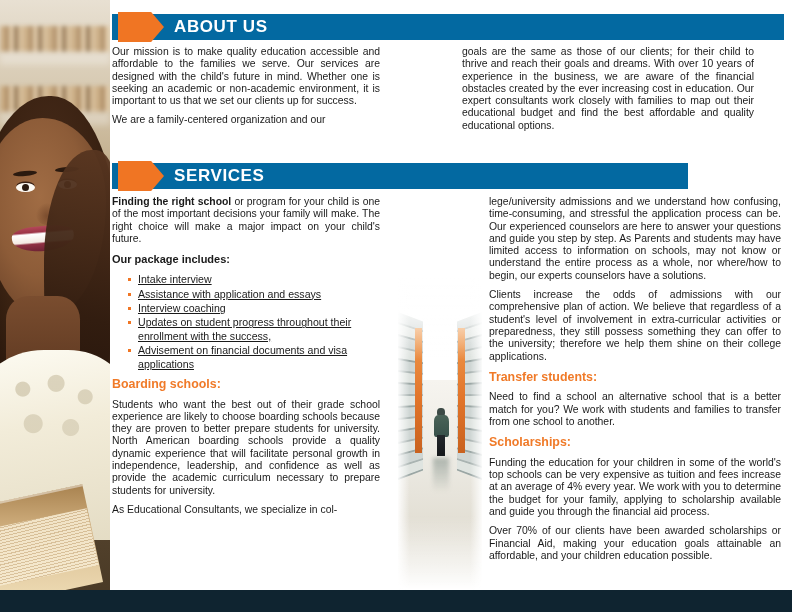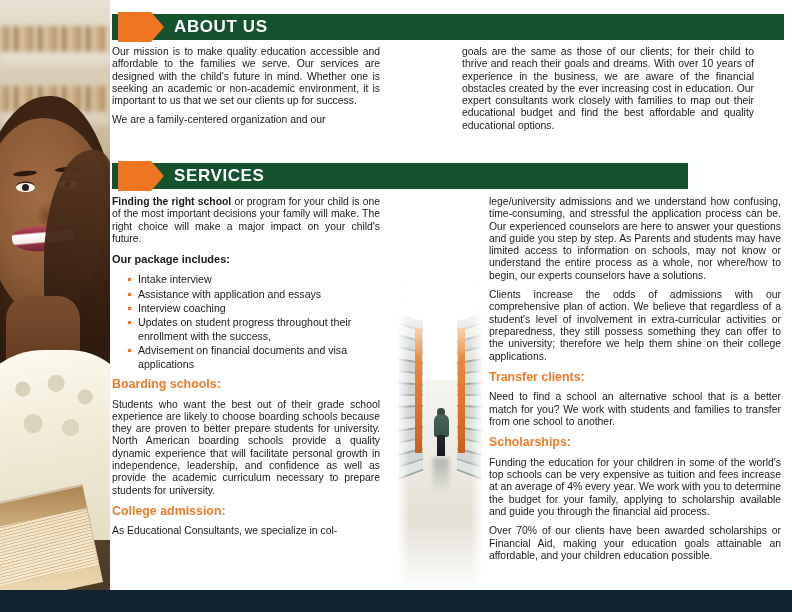--- a/index.html
+++ b/index.html
@@ -227,21 +227,21 @@
   .lib-fade-sides {
     position: absolute; inset: 0;
     background: linear-gradient(90deg, rgba(255,255,255,.9) 0%, rgba(255,255,255,0) 14%,
                 rgba(255,255,255,0) 86%, rgba(255,255,255,.9) 100%);
   }
 
   
   .section-bar {
     position: absolute;
     height: 26px;
-    background: #14532d;
+    background: #0369a1;
     display: flex;
     align-items: center;
   }
   .bar-chevron {
     position: absolute;
     left: 6px; top: -2px;
     width: 46px; height: 30px;
     background: #f07523;
     clip-path: polygon(0 0, 72% 0, 100% 50%, 72% 100%, 0 100%);
   }
@@ -297,20 +297,21 @@
     line-height: 14px;
     margin: 0 0 3px 0;
     text-align: left;
   }
 
   ul.pkg {
     list-style: none;
     margin: 0 0 6px 0;
     padding: 0 0 0 16px;
     text-align: left;
+    text-decoration: underline;
   }
   ul.pkg li {
     position: relative;
     font-size: 10.6px;
     line-height: 13.4px;
     margin-bottom: 1px;
     padding-left: 10px;
   }
   ul.pkg li::before {
     content: "";
@@ -390,30 +391,29 @@
     <li>Intake interview</li>
     <li>Assistance with application and essays</li>
     <li>Interview coaching</li>
     <li>Updates on student progress throughout their enrollment with the success,</li>
     <li>Advisement on financial documents and visa applications</li>
   </ul>
 
   <p class="sub-head">Boarding schools:</p>
   <p>Students who want the best out of their grade school experience are likely to choose boarding schools because they are proven to better prepare students for university. North American boarding schools provide a quality dynamic experience that will facilitate personal growth in independence, leadership, and confidence as well as provide the academic curriculum necessary to prepare students for university.</p>
 
-  <p class="sub-head">College admission:</p>
   <p class="tight">As Educational Consultants, we specialize in col-</p>
 </div>
 
 <div class="col" id="services-right">
   <p>lege/university admissions and we understand how confusing, time-consuming, and stressful the application process can be. Our experienced counselors are here to answer your questions and guide you step by step. As Parents and students may have limited access to information on schools, may not know or understand the entire process as a whole, nor where/how to begin, our experts counselors have a solutions.</p>
 
   <p>Clients increase the odds of admissions with our comprehensive plan of action. We believe that regardless of a student's level of involvement in extra-curricular activities or preparedness, they still possess something they can offer to the university; therefore we help them shine on their college applications.</p>
 
-  <p class="sub-head">Transfer clients:</p>
+  <p class="sub-head">Transfer students:</p>
   <p>Need to find a school an alternative school that is a better match for you? We work with students and families to transfer from one school to another.</p>
 
   <p class="sub-head">Scholarships:</p>
   <p>Funding the education for your children in some of the world's top schools can be very expensive as tuition and fees increase at an average of 4% every year. We work with you to determine the budget for your family, applying to scholarship available and guide you through the financial aid process.</p>
 
   <p class="tight">Over 70% of our clients have been awarded scholarships or Financial Aid, making your education goals attainable an affordable, and your children education possible.</p>
 </div>
 
 <div id="bottom-bar"></div>
 

